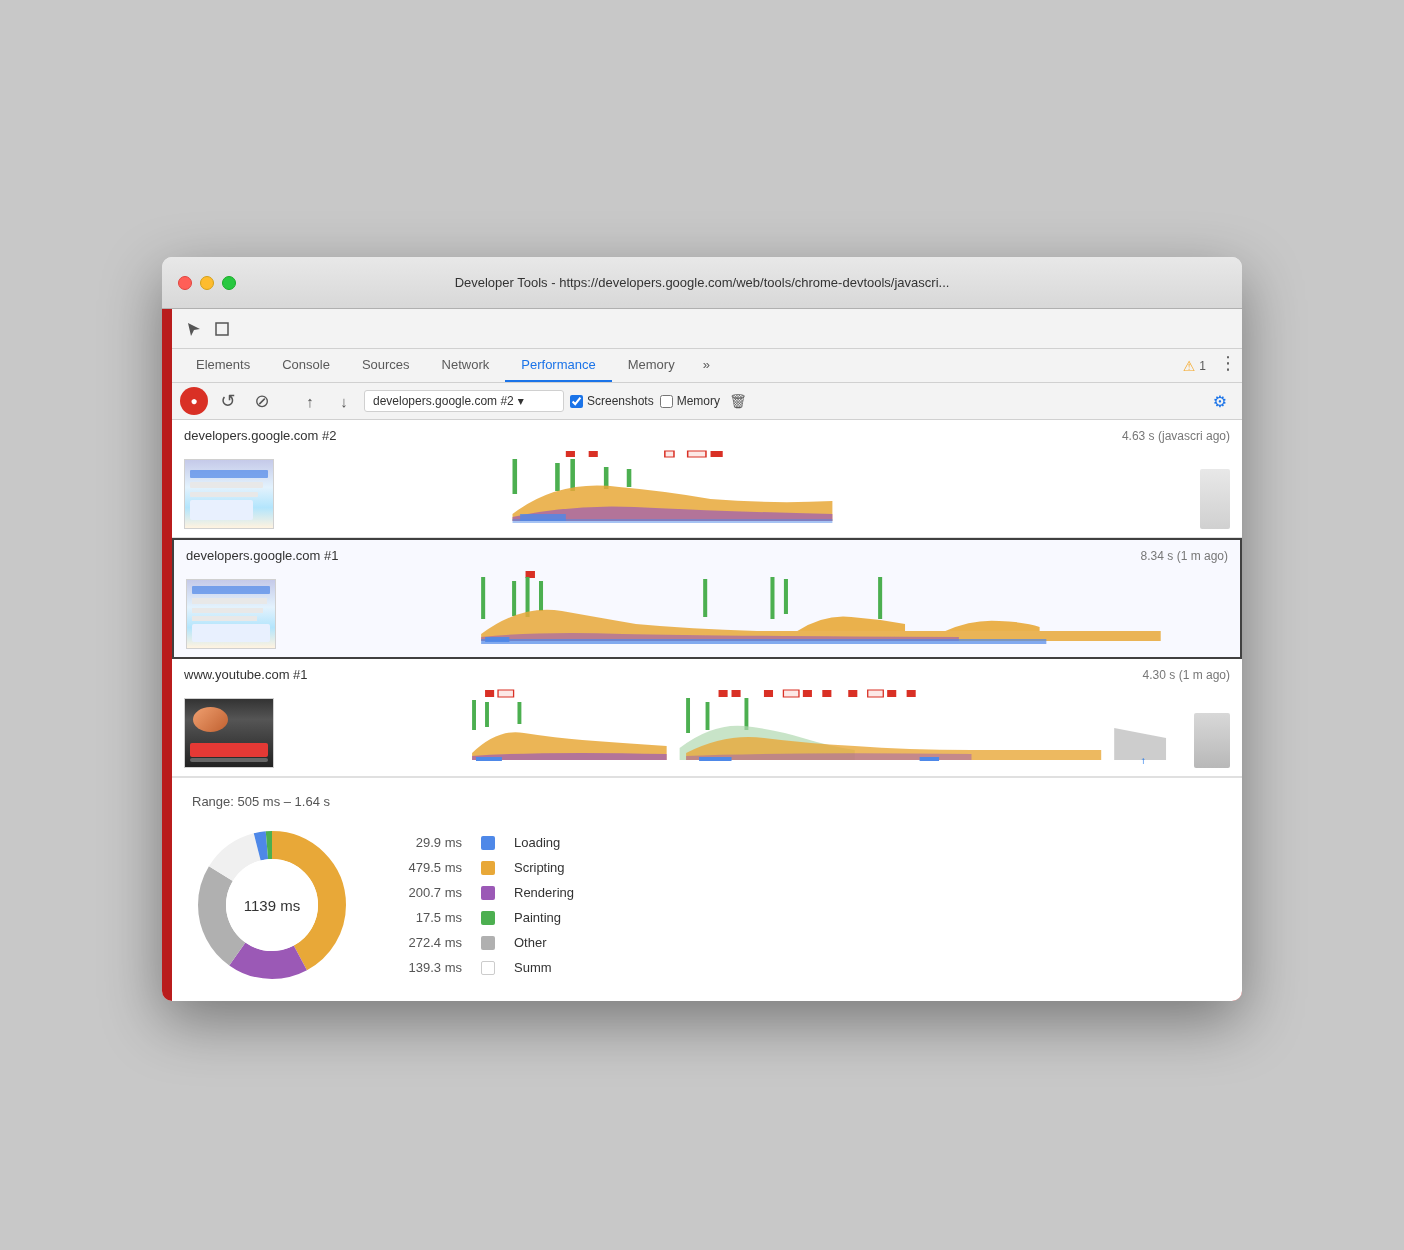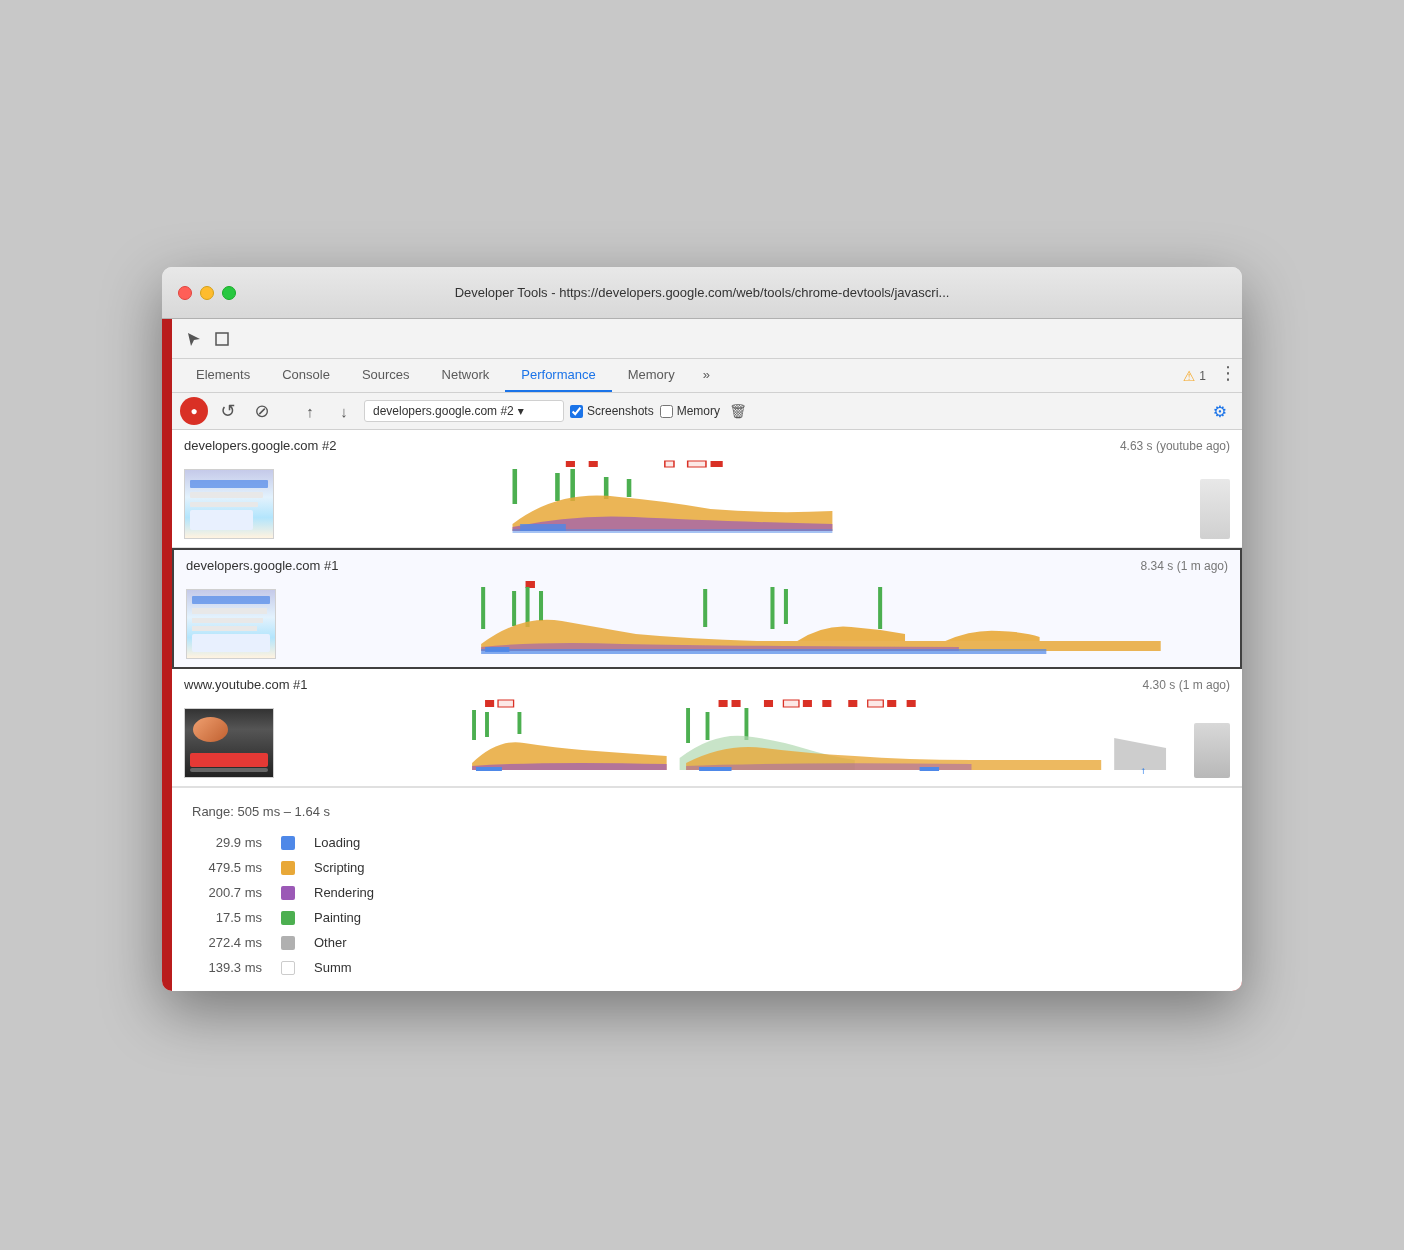--- a/index.html
+++ b/index.html
@@ -386,21 +386,21 @@
 
     <div class="main-content">
 
 
       <div class="right-panel">
 
         <div class="recording-card">
           <div class="recording-header">
             <span class="recording-title">developers.google.com #2</span>
             <span class="recording-time">
-              <span>4.63 s</span>&nbsp;<span>(youtube ago)</span>
+              <span>4.63 s</span>&nbsp;<span>(javascri ago)</span>
             </span>
           </div>
           <div class="recording-chart">
             <div class="thumbnail">
               <div style="width:100%;height:100%;background:linear-gradient(180deg,#c5cae9 0%,#e3f2fd 40%,#b3e5fc 70%,#fff3e0 100%);position:relative;">
                 <div style="position:absolute;top:10px;left:5px;right:5px;height:8px;background:#4e88e8;border-radius:1px;opacity:0.7;"></div>
                 <div style="position:absolute;top:22px;left:5px;right:10px;height:6px;background:#e8e8e8;border-radius:1px;"></div>
                 <div style="position:absolute;top:32px;left:5px;right:15px;height:5px;background:#e8e8e8;border-radius:1px;"></div>
                 <div style="position:absolute;bottom:8px;left:5px;right:20px;height:20px;background:#e8f0fe;border-radius:2px;"></div>
               </div>
@@ -538,20 +538,33 @@
               </svg>
             </div>
             <div style="width:36px;height:55px;background:linear-gradient(180deg,#d8d8d8 0%,#b8b8b8 100%);border-radius:2px;flex-shrink:0;align-self:flex-end;"></div>
           </div>
         </div>
 
         <div class="summary-panel">
           <div class="range-text">Range: 505 ms – 1.64 s</div>
           <div class="summary-content">
 
+            <div class="donut-container">
+              <svg width="160" height="160" viewBox="0 0 160 160">
+
+                <circle cx="80" cy="80" r="60" fill="none" stroke="#e8a838" stroke-width="28" stroke-dasharray="158.7 238.9" stroke-dashoffset="0" transform="rotate(-90 80 80)"></circle>
+                <circle cx="80" cy="80" r="60" fill="none" stroke="#9b59b6" stroke-width="28" stroke-dasharray="66.4 331.2" stroke-dashoffset="-158.7" transform="rotate(-90 80 80)"></circle>
+                <circle cx="80" cy="80" r="60" fill="none" stroke="#b0b0b0" stroke-width="28" stroke-dasharray="90.2 307.4" stroke-dashoffset="-225.1" transform="rotate(-90 80 80)"></circle>
+                <circle cx="80" cy="80" r="60" fill="none" stroke="#f0f0f0" stroke-width="28" stroke-dasharray="46.1 351.5" stroke-dashoffset="-315.3" transform="rotate(-90 80 80)"></circle>
+                <circle cx="80" cy="80" r="60" fill="none" stroke="#4e88e8" stroke-width="28" stroke-dasharray="9.8 387.8" stroke-dashoffset="-361.4" transform="rotate(-90 80 80)"></circle>
+                <circle cx="80" cy="80" r="60" fill="none" stroke="#4caf50" stroke-width="28" stroke-dasharray="5.7 391.9" stroke-dashoffset="-371.2" transform="rotate(-90 80 80)"></circle>
+                <circle cx="80" cy="80" r="46" fill="white"></circle>
+              </svg>
+              <div class="donut-label">1139 ms</div>
+            </div>
 
             <div class="legend">
               <div class="legend-item">
                 <span class="legend-time">29.9 ms</span>
                 <span class="legend-color" style="background:#4e88e8;"></span>
                 <span class="legend-name">Loading</span>
               </div>
               <div class="legend-item">
                 <span class="legend-time">479.5 ms</span>
                 <span class="legend-color" style="background:#e8a838;"></span>

